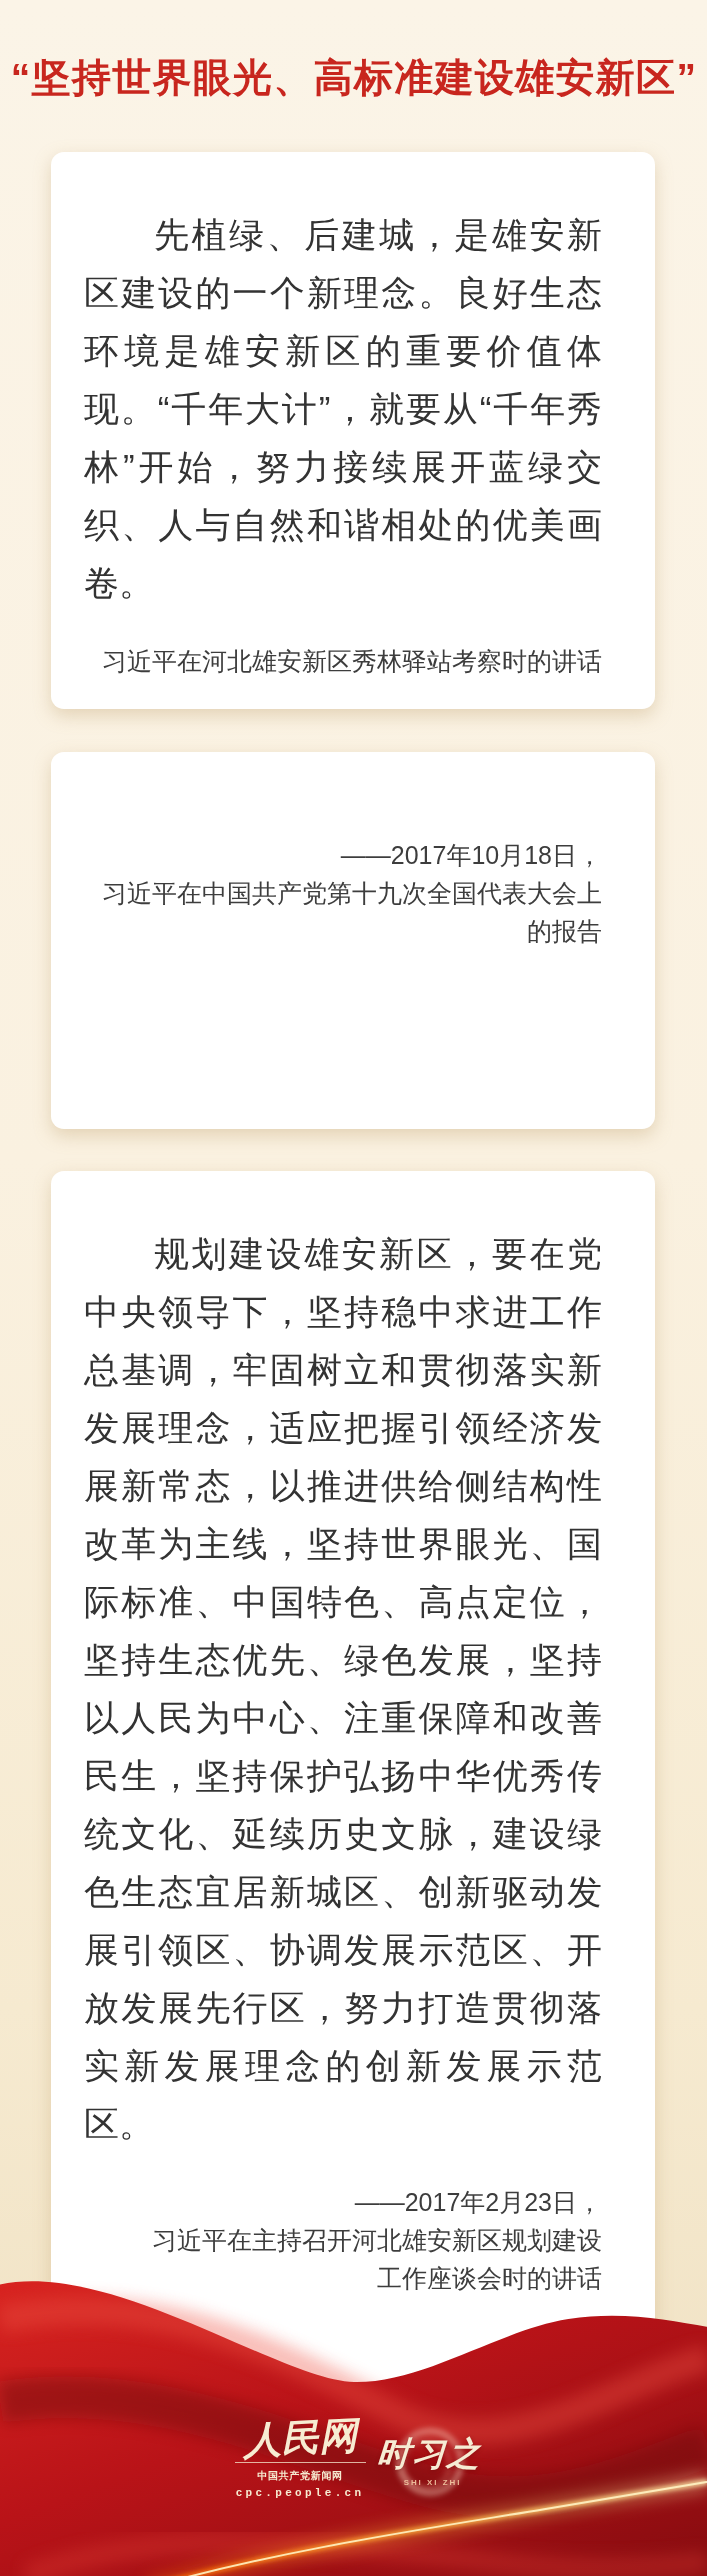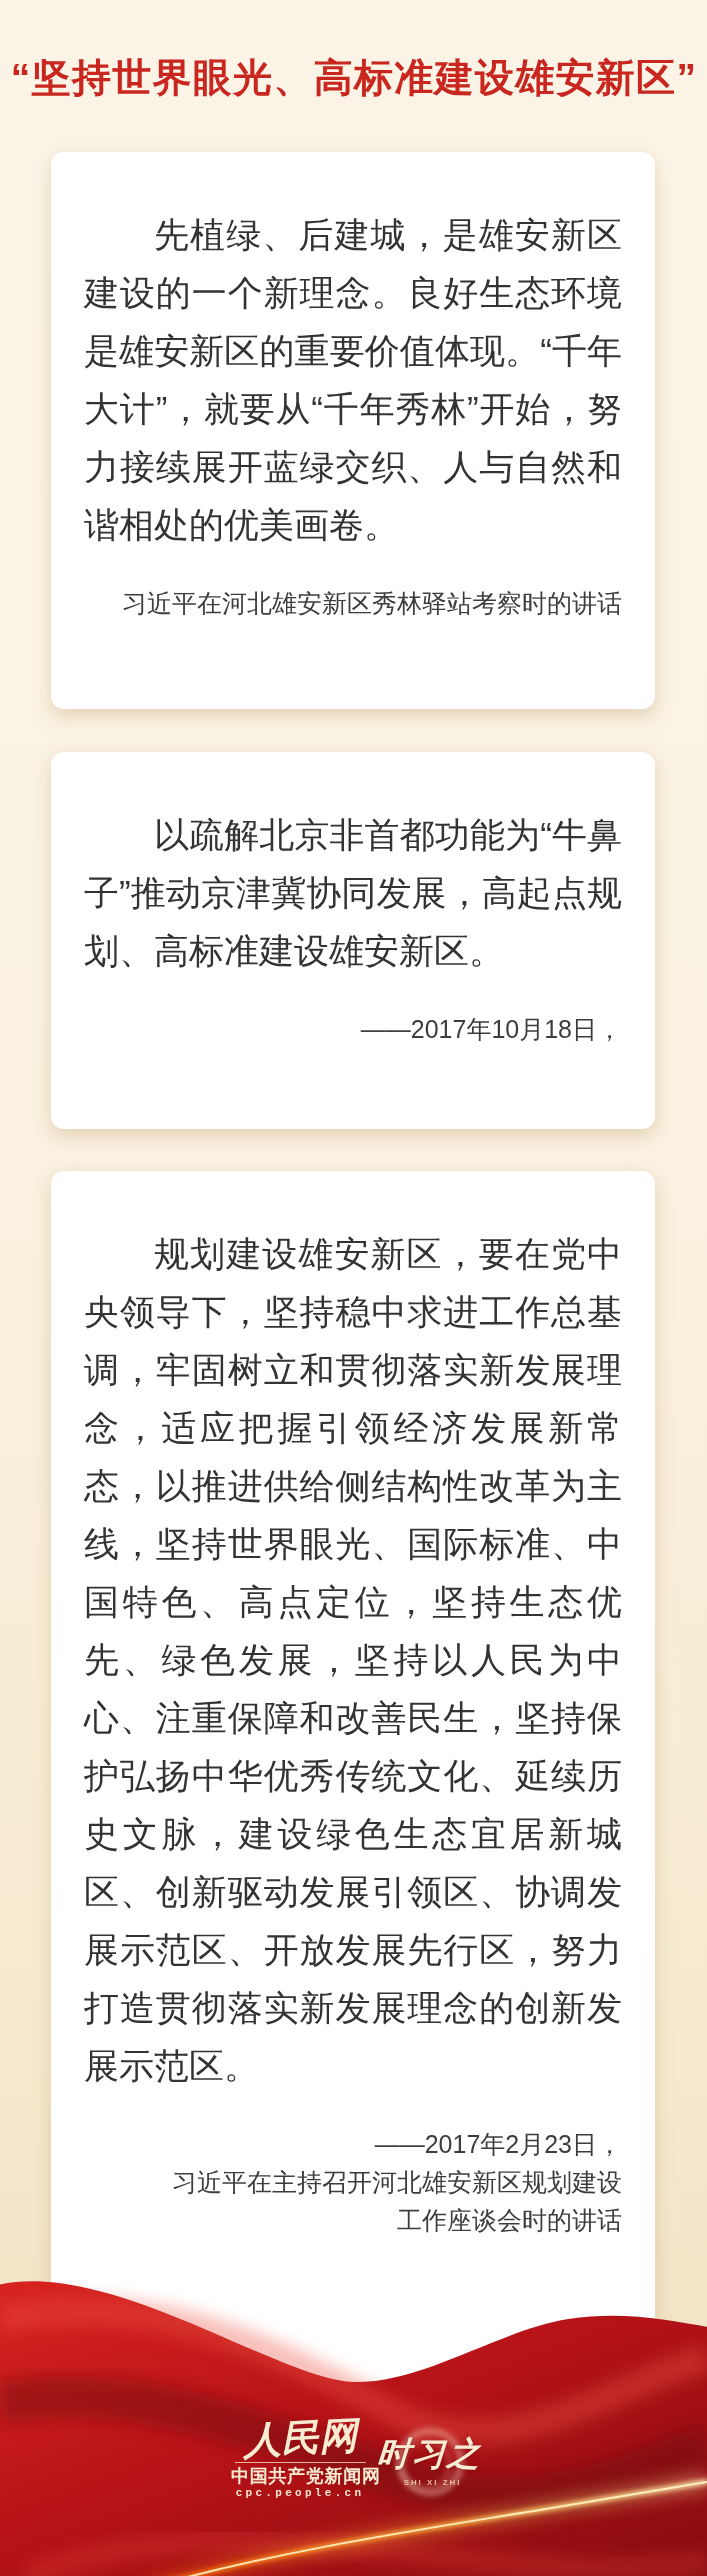--- a/index.html
+++ b/index.html
@@ -25,21 +25,21 @@
     color: #c8261e;
   }
 
   .quote-card {
     position: absolute;
     left: 51px;
     width: 604px;
     background: #ffffff;
     border-radius: 13px;
     box-shadow: 0 6.6px 17px rgba(186, 156, 104, 0.35);
-    padding: 54px 33px 39px 33px;
+    padding: 54px 53px 39px 33px;
     overflow: hidden;
   }
   .quote-card.card-1 { top: 152px;  height: 557px; }
   .quote-card.card-2 { top: 752px; height: 377px; }
   .quote-card.card-3 { top: 1171px; height: 1381px; }
 
   .quote-text {
     font-size: 35px;
     line-height: 58px;
     color: #333333;
@@ -82,21 +82,21 @@
     line-height: 42px;
     transform: rotate(-3deg);
     display: inline-block;
   }
   .pd-logo-divider {
     margin: 2.6px auto 3.9px auto;
     width: 131px; height: 1.3px;
     background: rgba(247, 236, 210, 0.75);
   }
   .pd-site-name {
-    font-size: 18px;
+    font-size: 10px;
     font-weight: 700;
     letter-spacing: 0.7px;
     line-height: 18.4px;
     white-space: nowrap;
   }
   .pd-site-url {
     margin-top: 1px;
     font-family: "Liberation Mono", "DejaVu Sans Mono", monospace;
     font-size: 11px;
     font-weight: 700;
@@ -137,23 +137,23 @@
 <h1 class="page-title">“坚持世界眼光、高标准建设雄安新区”</h1>
 
 <section class="quote-card card-1">
   <p class="quote-text">先植绿、后建城，是雄安新区建设的一个新理念。良好生态环境是雄安新区的重要价值体现。“千年大计”，就要从“千年秀林”开始，努力接续展开蓝绿交织、人与自然和谐相处的优美画卷。</p>
   <div class="quote-attribution">
     <div>习近平在河北雄安新区秀林驿站考察时的讲话</div>
   </div>
 </section>
 
 <section class="quote-card card-2">
-  <p class="quote-text">以疏解北京非首都功能为“牛鼻子”推动京津冀协同发展，高起点规划、高标准建设雄安新区。</p>
   <div class="quote-attribution">
     <div>——2017年10月18日，</div>
+    <div>习近平在中国共产党第十九次全国代表大会上的报告</div>
   </div>
 </section>
 
 <section class="quote-card card-3">
   <p class="quote-text">规划建设雄安新区，要在党中央领导下，坚持稳中求进工作总基调，牢固树立和贯彻落实新发展理念，适应把握引领经济发展新常态，以推进供给侧结构性改革为主线，坚持世界眼光、国际标准、中国特色、高点定位，坚持生态优先、绿色发展，坚持以人民为中心、注重保障和改善民生，坚持保护弘扬中华优秀传统文化、延续历史文脉，建设绿色生态宜居新城区、创新驱动发展引领区、协调发展示范区、开放发展先行区，努力打造贯彻落实新发展理念的创新发展示范区。</p>
   <div class="quote-attribution">
     <div>——2017年2月23日，</div>
     <div>习近平在主持召开河北雄安新区规划建设</div>
     <div>工作座谈会时的讲话</div>
   </div>

